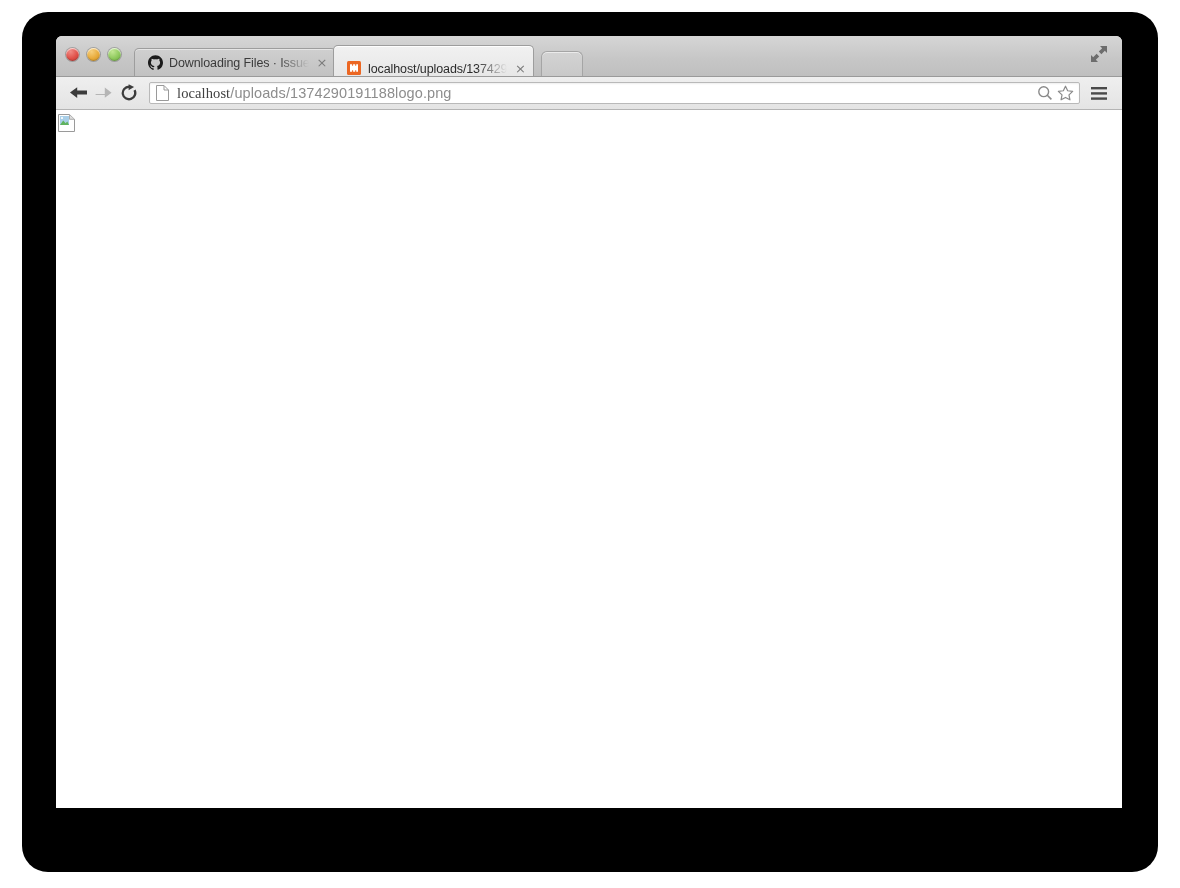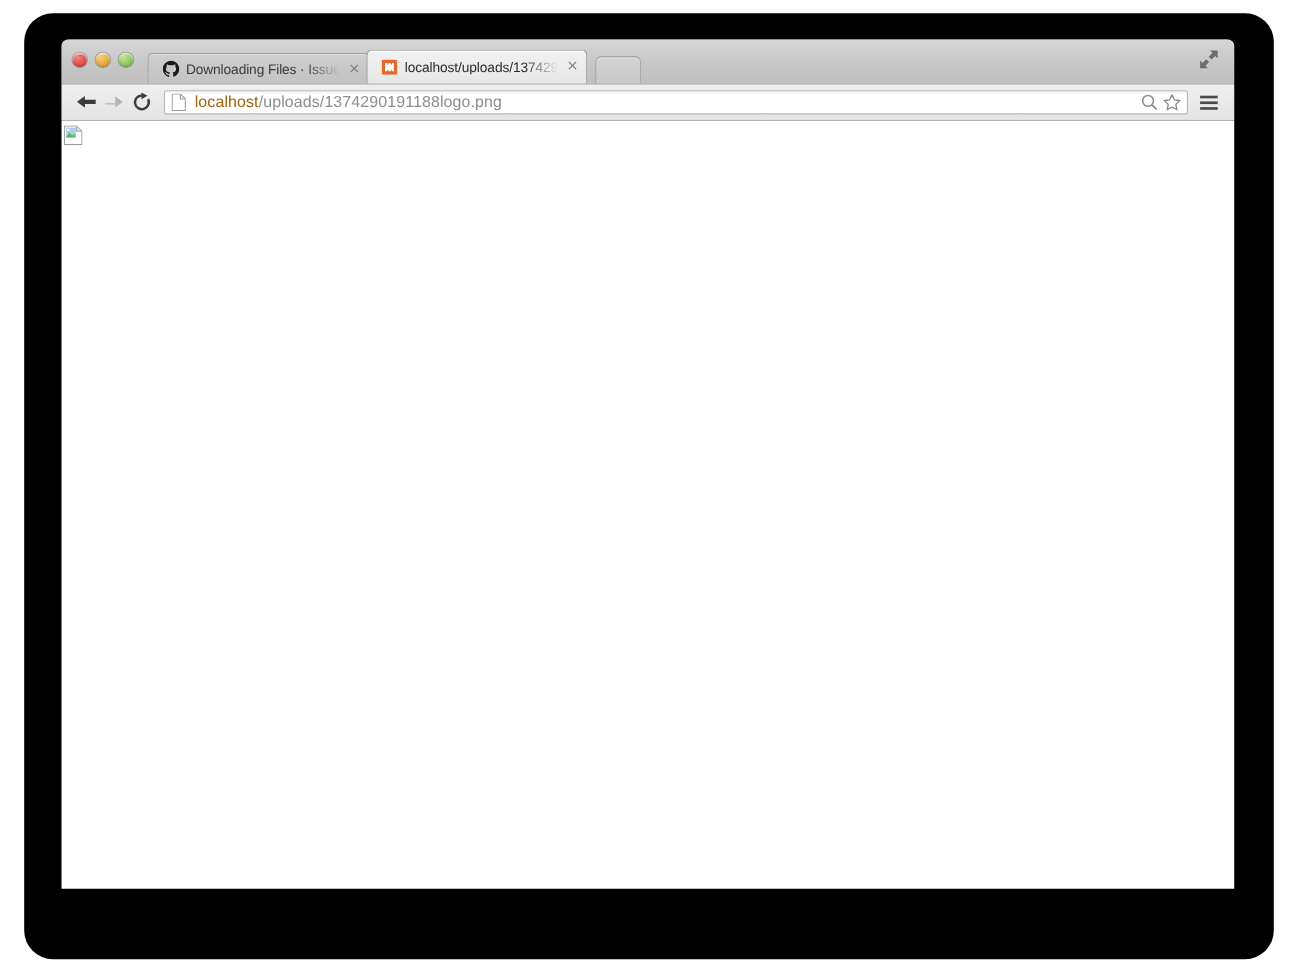--- a/index.html
+++ b/index.html
@@ -110,20 +110,21 @@
     background: linear-gradient(to bottom, #cfcfcf 0%, #c2c2c2 100%);
     color: #3a3a3a;
     height: 28px;
     box-shadow: inset 0 1px 0 rgba(255,255,255,0.45);
   }
   .tab.active {
     background: linear-gradient(to bottom, #f1f1f1 0%, #e7e7e7 100%);
     z-index: 5;
     height: 31px;
     box-shadow: inset 0 1px 0 rgba(255,255,255,0.9);
+    align-items: flex-end;
   }
   .tab-favicon {
     width: 16px;
     height: 16px;
     flex: 0 0 16px;
     margin-right: 6px;
     display: flex;
     align-items: center;
     justify-content: center;
   }
@@ -193,21 +194,21 @@
   }
   #page-icon { width: 14px; height: 16px; flex: 0 0 14px; margin-right: 7px; }
   #url-text {
     flex: 1 1 auto;
     font-size: 14.5px;
     color: #8d8d8d;
     white-space: nowrap;
     overflow: hidden;
     letter-spacing: 0.1px;
   }
-  #url-text .host { color: #a16207; }
+  #url-text .host { color: #404040; font-family: Liberation Serif, serif; }
   .omni-icon { width: 20px; height: 18px; flex: 0 0 20px; display:flex; align-items:center; justify-content:center; }
   #menu-btn { width: 26px; height: 24px; display:flex; align-items:center; justify-content:center; flex:0 0 26px; }
 
   
   #content {
     position: relative;
     height: 697px;
     background: #ffffff;
     overflow: hidden;
   }

